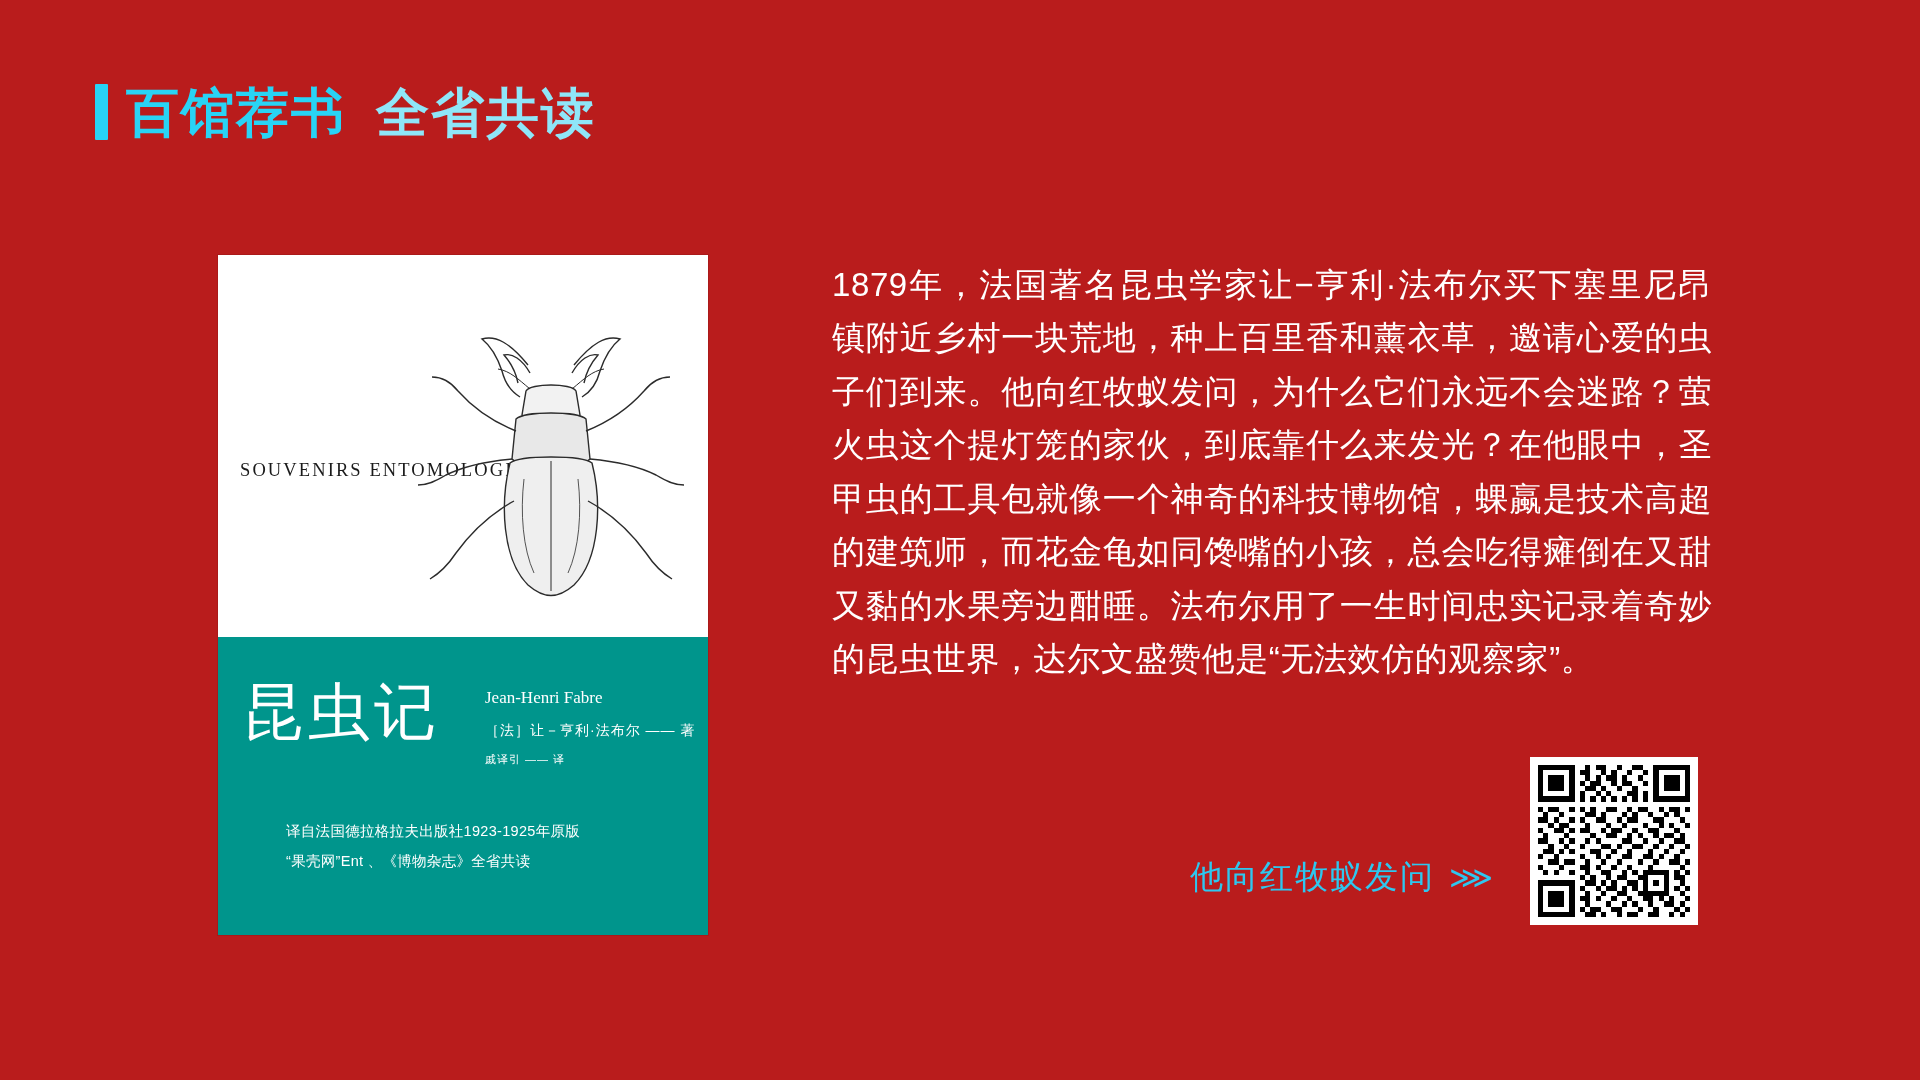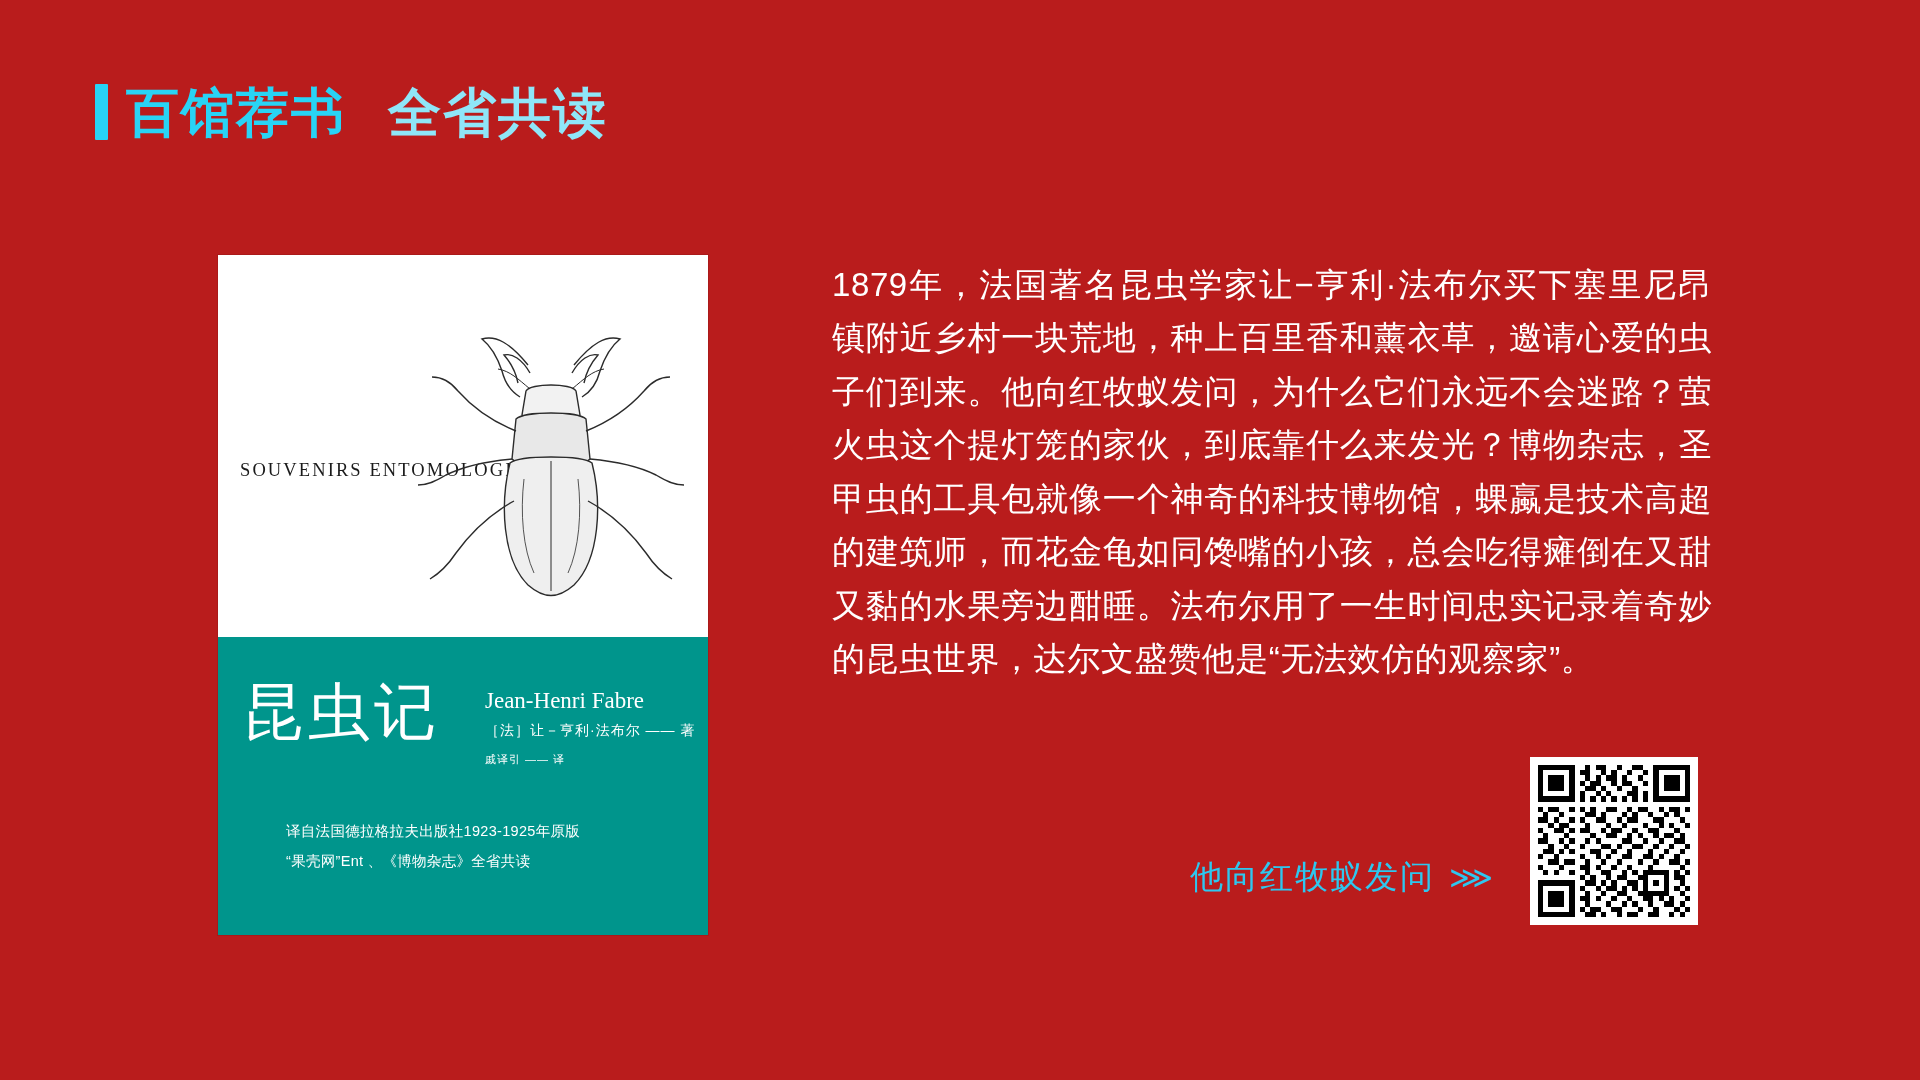--- a/index.html
+++ b/index.html
@@ -43,21 +43,21 @@
     color: #29d3f5;
     letter-spacing: 2px;
     line-height: 1;
   }
   .header-sub {
     font-size: 53px;
     font-weight: bold;
     color: #8fe6f8;
     letter-spacing: 2px;
     line-height: 1;
-    margin-left: 24px;
+    margin-left: 12px;
   }
 
   
   .book {
     position: absolute;
     left: 218px;
     top: 255px;
     width: 490px;
     height: 680px;
     background: #ffffff;
@@ -100,21 +100,21 @@
     font-size: 62px;
     color: #ffffff;
     letter-spacing: 4px;
     line-height: 1;
   }
   .book-author-en {
     position: absolute;
     left: 267px;
     top: 51px;
     font-family: "Liberation Serif", serif;
-    font-size: 23px;
+    font-size: 17px;
     color: #ffffff;
   }
   .book-author-cn {
     position: absolute;
     left: 267px;
     top: 85px;
     font-size: 14px;
     color: #ffffff;
     letter-spacing: 1px;
   }
@@ -233,21 +233,21 @@
       <div class="book-author-en">Jean-Henri Fabre</div>
       <div class="book-author-cn">［法］让－亨利·法布尔 —— 著</div>
       <div class="book-translator">戚译引 —— 译</div>
       <div class="book-notes">
         <div class="book-note">译自法国德拉格拉夫出版社1923-1925年原版</div>
         <div class="book-note">“果壳网”Ent 、《博物杂志》全省共读</div>
       </div>
     </div>
   </div>
 
-  <div class="body-text">1879年，法国著名昆虫学家让−亨利·法布尔买下塞里尼昂镇附近乡村一块荒地，种上百里香和薰衣草，邀请心爱的虫子们到来。他向红牧蚁发问，为什么它们永远不会迷路？萤火虫这个提灯笼的家伙，到底靠什么来发光？博物杂志，圣甲虫的工具包就像一个神奇的科技博物馆，蜾蠃是技术高超的建筑师，而花金龟如同馋嘴的小孩，总会吃得瘫倒在又甜又黏的水果旁边酣睡。法布尔用了一生时间忠实记录着奇妙的昆虫世界，达尔文盛赞他是“无法效仿的观察家”。</div>
+  <div class="body-text">1879年，法国著名昆虫学家让−亨利·法布尔买下塞里尼昂镇附近乡村一块荒地，种上百里香和薰衣草，邀请心爱的虫子们到来。他向红牧蚁发问，为什么它们永远不会迷路？萤火虫这个提灯笼的家伙，到底靠什么来发光？在他眼中，圣甲虫的工具包就像一个神奇的科技博物馆，蜾蠃是技术高超的建筑师，而花金龟如同馋嘴的小孩，总会吃得瘫倒在又甜又黏的水果旁边酣睡。法布尔用了一生时间忠实记录着奇妙的昆虫世界，达尔文盛赞他是“无法效仿的观察家”。</div>
 
   <div class="cta">
     <span class="cta-text">他向红牧蚁发问</span>
     <span class="cta-arrows">⋙</span>
   </div>
 
   <div class="qr">
     <svg viewBox="0 0 29 29" width="152" height="152" shape-rendering="crispEdges">
       <rect width="29" height="29" fill="#fff"></rect>
       <g fill="#000">

